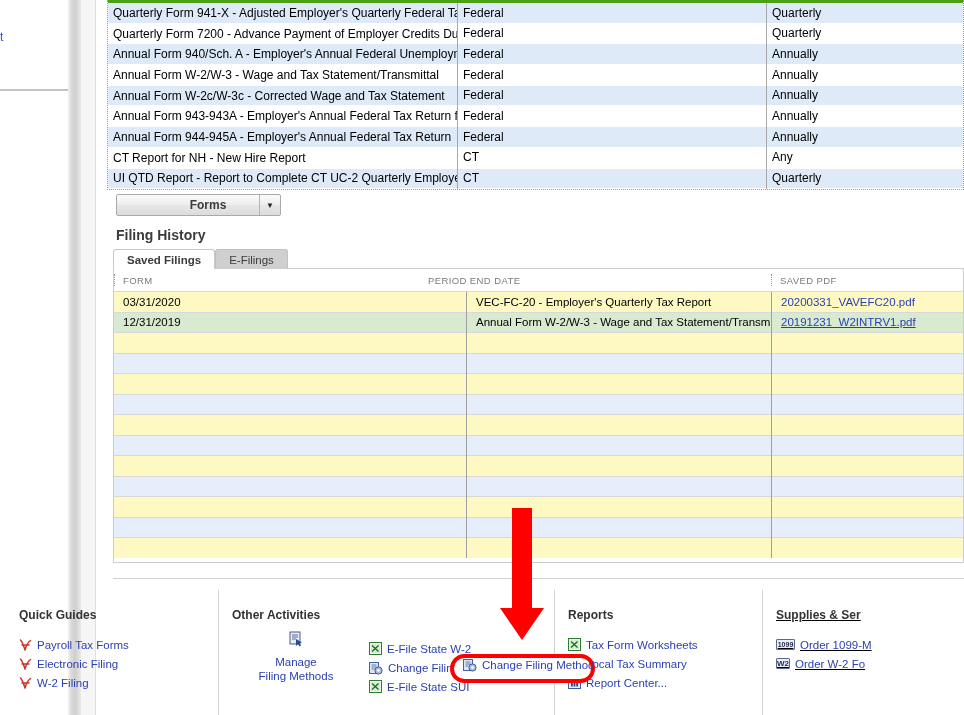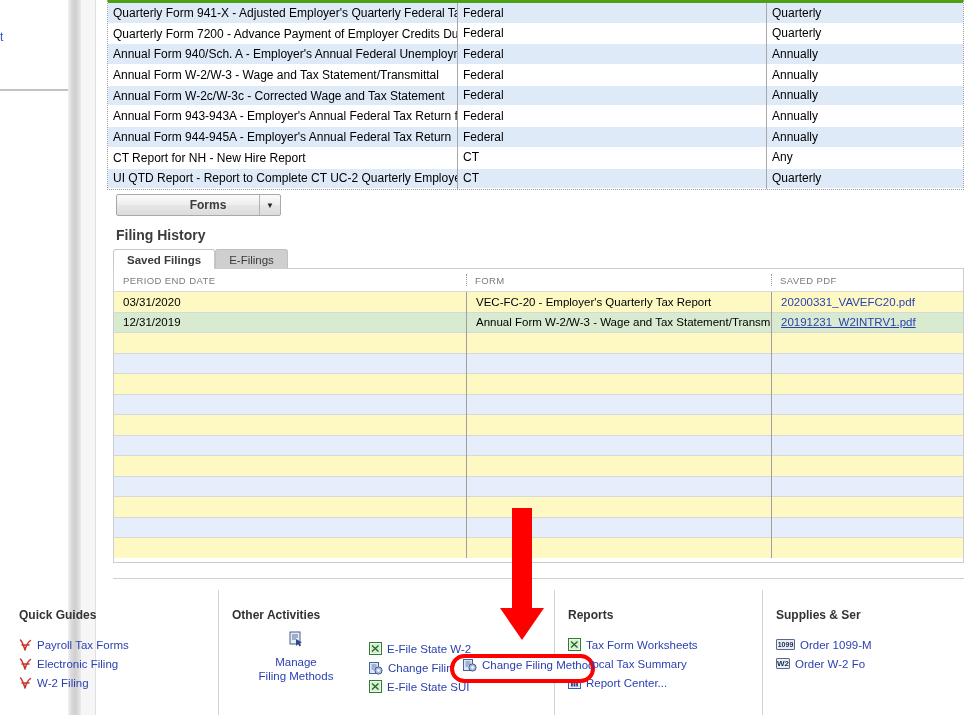--- a/index.html
+++ b/index.html
@@ -212,21 +212,21 @@
   .blink {
     display: flex; align-items: center; gap: 5px;
     height: 19px; font-size: 11.5px; color: #2a3fb0; cursor: pointer;
     white-space: nowrap;
   }
   .blink span.t { color: #2a3fb0; }
 
   .p-quick    { width: 212px; }
   .p-other    { width: 336px; }
   .p-reports  { width: 208px; }
-  .p-supplies { width: 200px; }
+  .p-supplies { width: 200px; text-decoration: underline; }
 
   .other-inner { display: flex; margin-top: 9px; }
   .manage-col {
     width: 130px; display: flex; flex-direction: column;
     align-items: center; margin-left: 6px;
   }
   .manage-label {
     margin-top: 5px; text-align: center; font-size: 11.5px;
     color: #2a3fb0; line-height: 14px; cursor: pointer;
   }
@@ -350,22 +350,22 @@
 
     <div class="fh-title">Filing History</div>
 
     <div class="tabs">
       <div class="tab active">Saved Filings</div>
       <div class="tab inactive">E-Filings</div>
     </div>
 
     <div class="fh-panel">
       <div class="fh-head">
+        <div class="hcol col-form sep">FORM</div>
         <div class="hcol col-date">PERIOD END DATE</div>
-        <div class="hcol col-form sep">FORM</div>
         <div class="hcol col-pdf sep">SAVED PDF</div>
       </div>
       <div class="fh-body" id="fh-body">
           <div class="fh-row white">
             <div class="c col-date">03/31/2020</div>
             <div class="c cform col-form">VEC-FC-20 - Employer's Quarterly Tax Report</div>
             <div class="c cpdf col-pdf"><a href="#" class="">20200331_VAVEFC20.pdf</a></div>
           </div>
           <div class="fh-row green">
             <div class="c col-date">12/31/2019</div>

